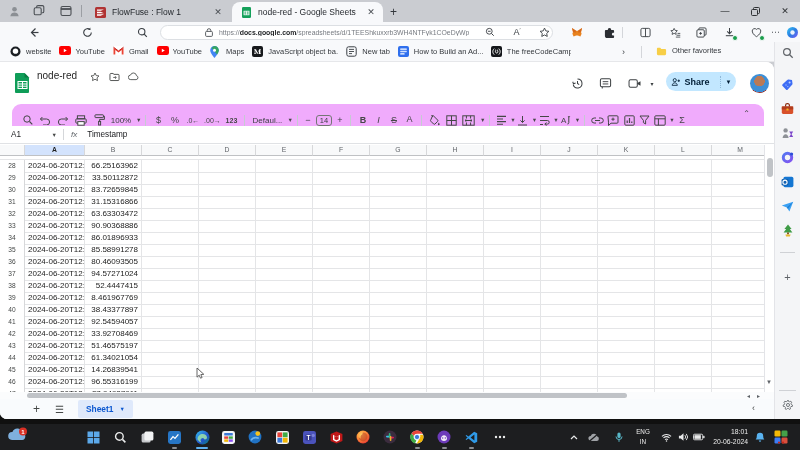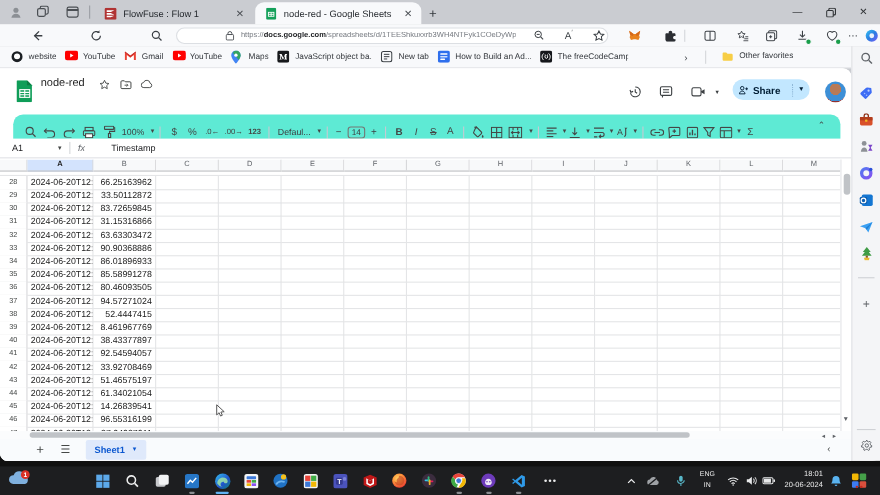--- a/index.html
+++ b/index.html
@@ -61,33 +61,33 @@
   #menubar { position:absolute; left:35px; top:22px; display:flex; }
   .menu-item { font-size:8px; color:#202124; padding:2px 4px; }
   .hdr-ic { position:absolute; top:13px; width:16px; height:16px; color:#3c4043; display:flex; align-items:center; justify-content:center; }
   #share-btn { position:absolute; left:666px; top:10px; width:70px; height:19px; background:#c2e7ff; border-radius:10px; display:flex; align-items:center; justify-content:center; }
   #share-btn .sh-label { font-size:9px; font-weight:700; color:#001d35; margin:0 4px; }
   #share-btn .sh-caret { font-size:6px; color:#001d35; margin-left:6px; padding-left:5px; border-left:1px dotted #8fb8d8; height:12px; display:flex; align-items:center; }
   #avatar { position:absolute; left:750px; top:12px; width:19px; height:19px; border-radius:50%;
             background:radial-gradient(circle at 50% 38%, #b97a56 0 34%, #3d8fd6 35% 72%, #8e3030 73%); }
 
   
-  #gs-toolbar { position:absolute; left:12px; top:42px; width:752px; height:32px; background:#5eead4; border-radius:9px; display:flex; align-items:center; padding:0 8px; color:#444746; }
+  #gs-toolbar { position:absolute; left:12px; top:42px; width:752px; height:32px; background:#f0abfc; border-radius:9px; display:flex; align-items:center; padding:0 8px; color:#444746; }
   .tbi { flex:0 0 auto; display:flex; align-items:center; justify-content:center; height:18px; }
   .tb-sep { width:1px; height:11px; background:#c6cad2; margin:0 4px; flex:0 0 auto; }
   .tb-txt { font-size:8px; color:#3c4043; }
   .tb-caret { font-size:5.5px; color:#444746; margin-left:2px; }
   #tb-collapse { position:absolute; right:24px; font-size:8px; color:#444746; }
 
   
   #formula-bar { position:absolute; left:0; top:64px; width:774px; height:18px; background:#fff; border-bottom:1px solid #e0e2e5; display:flex; align-items:center; }
   #name-box { font-size:8.2px; color:#202124; margin-left:11px; width:46px; display:flex; align-items:center; justify-content:space-between; }
   #name-caret { font-size:5.5px; color:#444746; }
   #fb-sep { width:1px; height:11px; background:#d5d7da; margin:0 7px 0 6px; }
-  #fx { font-size:8px; font-style:italic; color:#5f6368; margin-right:24px; }
+  #fx { font-size:8px; font-style:italic; color:#5f6368; margin-right:10px; }
   #formula-content { font-size:8.2px; color:#202124; }
 
   
   #grid { position:absolute; left:0; top:83px; width:764px; height:247px; overflow:hidden; background:#fff; }
   #col-headers { display:grid; grid-template-columns:25px 60px repeat(12, 57px); height:10px; }
   .ch { background:#f8f9fa; border-right:1px solid #d7d8da; border-bottom:1px solid #bfc1c4; font-size:6.8px; color:#5f6368; text-align:center; line-height:10px; }
   .ch.corner { background:#f8f9fa; }
   .ch.sel { background:#d3e3fd; color:#1f1f1f; font-weight:700; }
   #scroll-gap { height:5px; border-bottom:1px solid #e4e5e7; background:#fff; }
   .grow { display:grid; grid-template-columns:25px 60px repeat(12, 57px); height:12px; }

